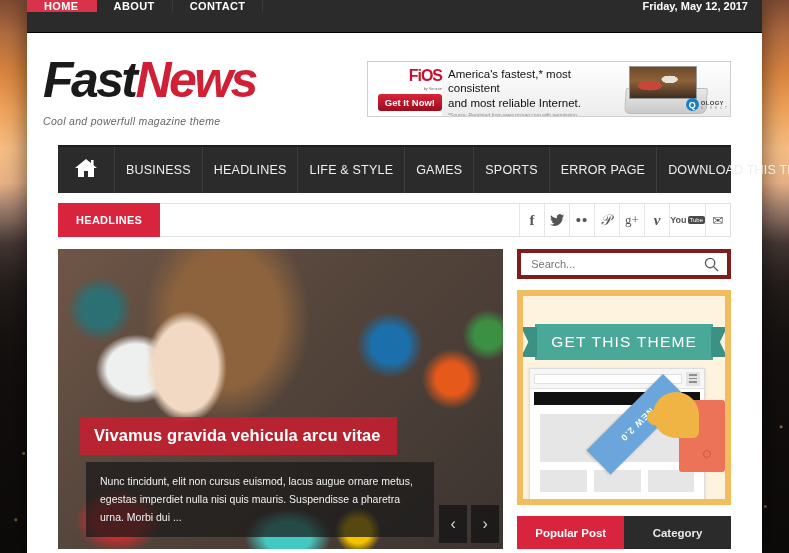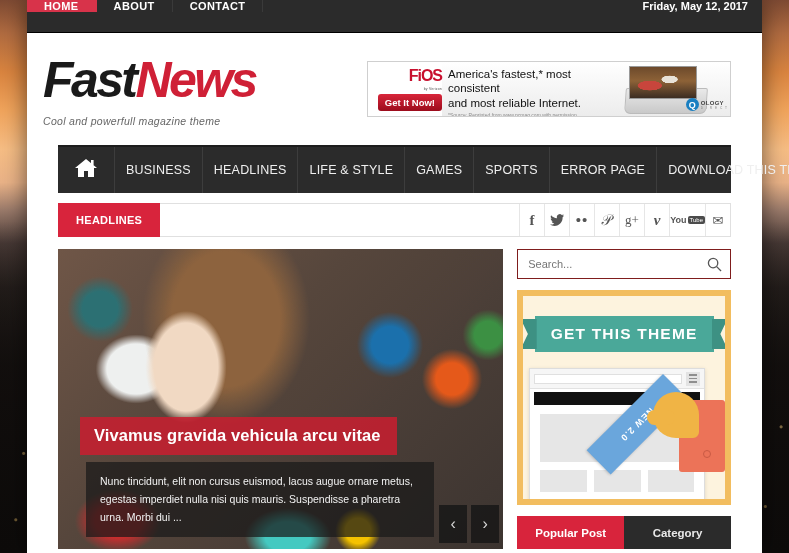--- a/index.html
+++ b/index.html
@@ -205,37 +205,37 @@
     color:#d6d6d6; display:flex; align-items:center; justify-content:center;
     font-size:16px; cursor:pointer;
   }
   #slider-prev { right: 36px; }
   #slider-next { right: 4px; }
 
   
   #sidebar { width: 229px; }
   #search-box {
     display:flex; align-items:center; height:30px;
-    border:1px solid #7f1d1d; background:#fff; padding: 0 8px 0 10px;
+    border:4px solid #7f1d1d; background:#fff; padding: 0 8px 0 10px;
   }
   #search-input {
     flex:1; border:none; outline:none; font-size:11px;
     color:#888; font-family:"Liberation Sans", sans-serif; background:transparent;
   }
   #search-icon-btn { cursor:pointer; color:#555; font-size:14px; display:flex; align-items:center;}
 
   #theme-widget {
     margin-top:11px; height: 215px;
     background:#fdf3de; border:6px solid #f2bd5f; position:relative; overflow:hidden;
   }
   #ribbon-wrap { position:absolute; top:20px; left:0; right:0; display:flex; justify-content:center; }
   #ribbon {
     position:relative; background:#4aa899; color:#fff;
-    font-size:15.5px; font-weight:bold; letter-spacing:1.2px;
-    padding:9px 16px; text-align:center;
+    font-size:15.5px; font-weight:normal; letter-spacing:1.2px;
+    padding:9px 16px; text-align:center;margin-top:8px;
   }
   #ribbon::before, #ribbon::after {
     content:""; position:absolute; top:3px; width:16px; height:30px; background:#3d9183;
   }
   #ribbon::before { left:-14px; clip-path: polygon(0 0, 100% 0, 100% 100%, 0 100%, 45% 50%); }
   #ribbon::after { right:-14px; clip-path: polygon(0 0, 100% 0, 55% 50%, 100% 100%, 0 100%); }
 
   #browser-mock {
     position:absolute; left:6px; top:72px; width:176px; height:140px;
     background:#fff; border:1px solid #ddd; box-shadow:0 1px 4px rgba(0,0,0,.12);

